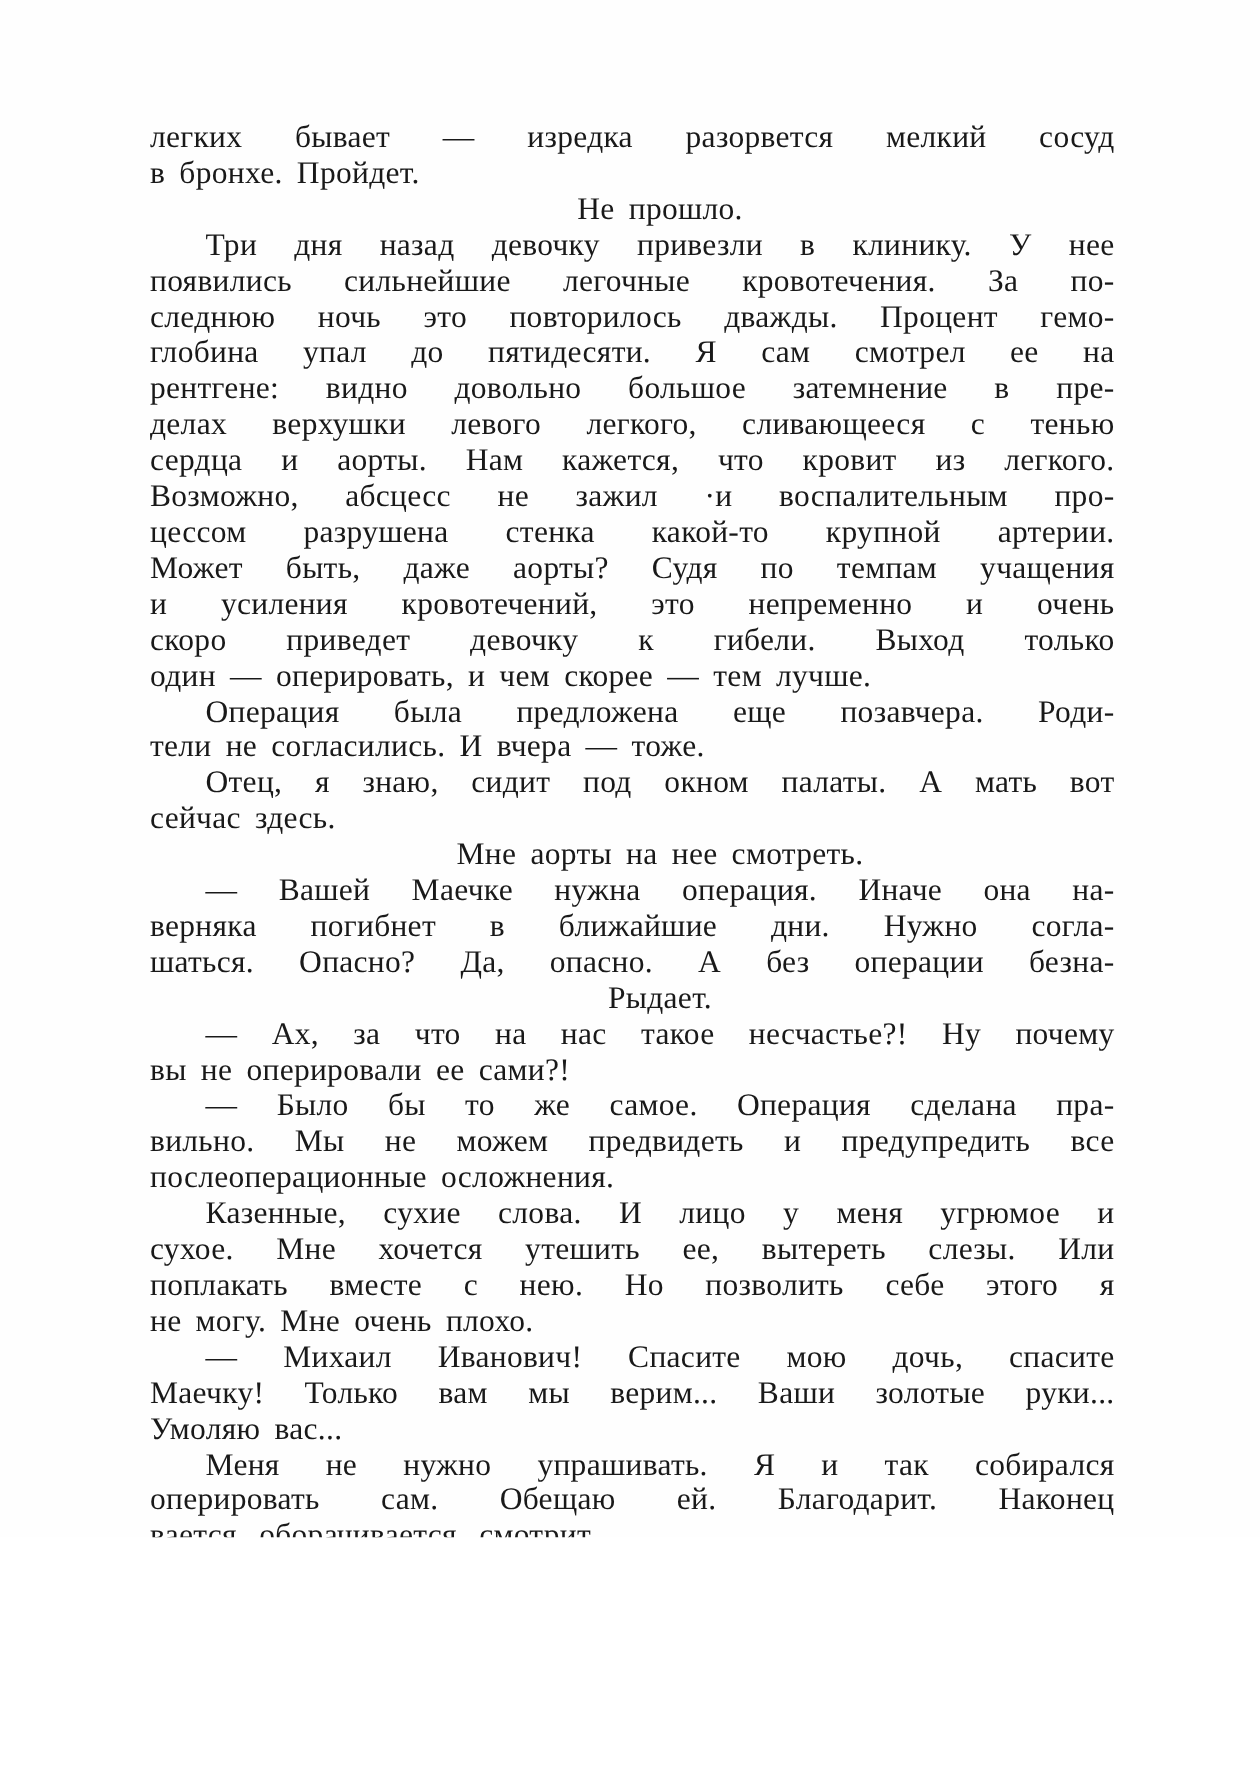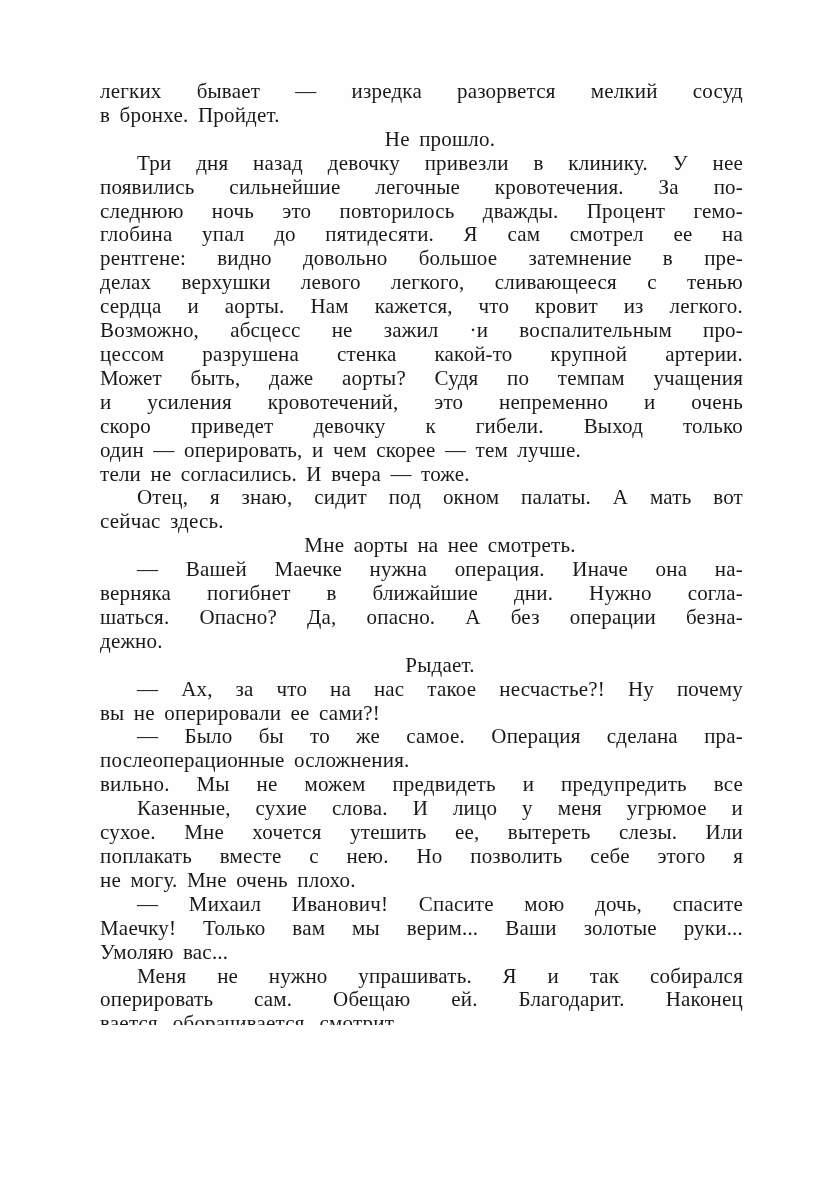--- a/index.html
+++ b/index.html
@@ -64,34 +64,34 @@
       <div class="line j">глобина упал до пятидесяти. Я сам смотрел ее на</div>
       <div class="line j">рентгене: видно довольно большое затемнение в пре-</div>
       <div class="line j">делах верхушки левого легкого, сливающееся с тенью</div>
       <div class="line j">сердца и аорты. Нам кажется, что кровит из легкого.</div>
       <div class="line j">Возможно, абсцесс не зажил ·и воспалительным про-</div>
       <div class="line j">цессом разрушена стенка какой-то крупной артерии.</div>
       <div class="line j">Может быть, даже аорты? Судя по темпам учащения</div>
       <div class="line j">и усиления кровотечений, это непременно и очень</div>
       <div class="line j">скоро приведет девочку к гибели. Выход только</div>
       <div class="line">один — оперировать, и чем скорее — тем лучше.</div>
+      <div class="line j i">Операция была предложена еще позавчера. Роди-</div>
       <div class="line">тели не согласились. И вчера — тоже.</div>
       <div class="line j i">Отец, я знаю, сидит под окном палаты. А мать вот</div>
       <div class="line">сейчас здесь.</div>
       <div class="line i">Мне аорты на нее смотреть.</div>
       <div class="line j i">— Вашей Маечке нужна операция. Иначе она на-</div>
       <div class="line j">верняка погибнет в ближайшие дни. Нужно согла-</div>
       <div class="line j">шаться. Опасно? Да, опасно. А без операции безна-</div>
-      <div class="line">дежно.</div>
       <div class="line i">Рыдает.</div>
       <div class="line j i">— Ах, за что на нас такое несчастье?! Ну почему</div>
       <div class="line">вы не оперировали ее сами?!</div>
       <div class="line j i">— Было бы то же самое. Операция сделана пра-</div>
+      <div class="line j">вильно. Мы не можем предвидеть и предупредить все</div>
       <div class="line">послеоперационные осложнения.</div>
-      <div class="line j">вильно. Мы не можем предвидеть и предупредить все</div>
       <div class="line j i">Казенные, сухие слова. И лицо у меня угрюмое и</div>
       <div class="line j">сухое. Мне хочется утешить ее, вытереть слезы. Или</div>
       <div class="line j">поплакать вместе с нею. Но позволить себе этого я</div>
       <div class="line">не могу. Мне очень плохо.</div>
       <div class="line j i">— Михаил Иванович! Спасите мою дочь, спасите</div>
       <div class="line j">Маечку! Только вам мы верим... Ваши золотые руки...</div>
       <div class="line">Умоляю вас...</div>
       <div class="line j i">Меня не нужно упрашивать. Я и так собирался</div>
       <div class="line j">оперировать сам. Обещаю ей. Благодарит. Наконец</div>
       <div class="line">вается, оборачивается, смотрит.</div>

